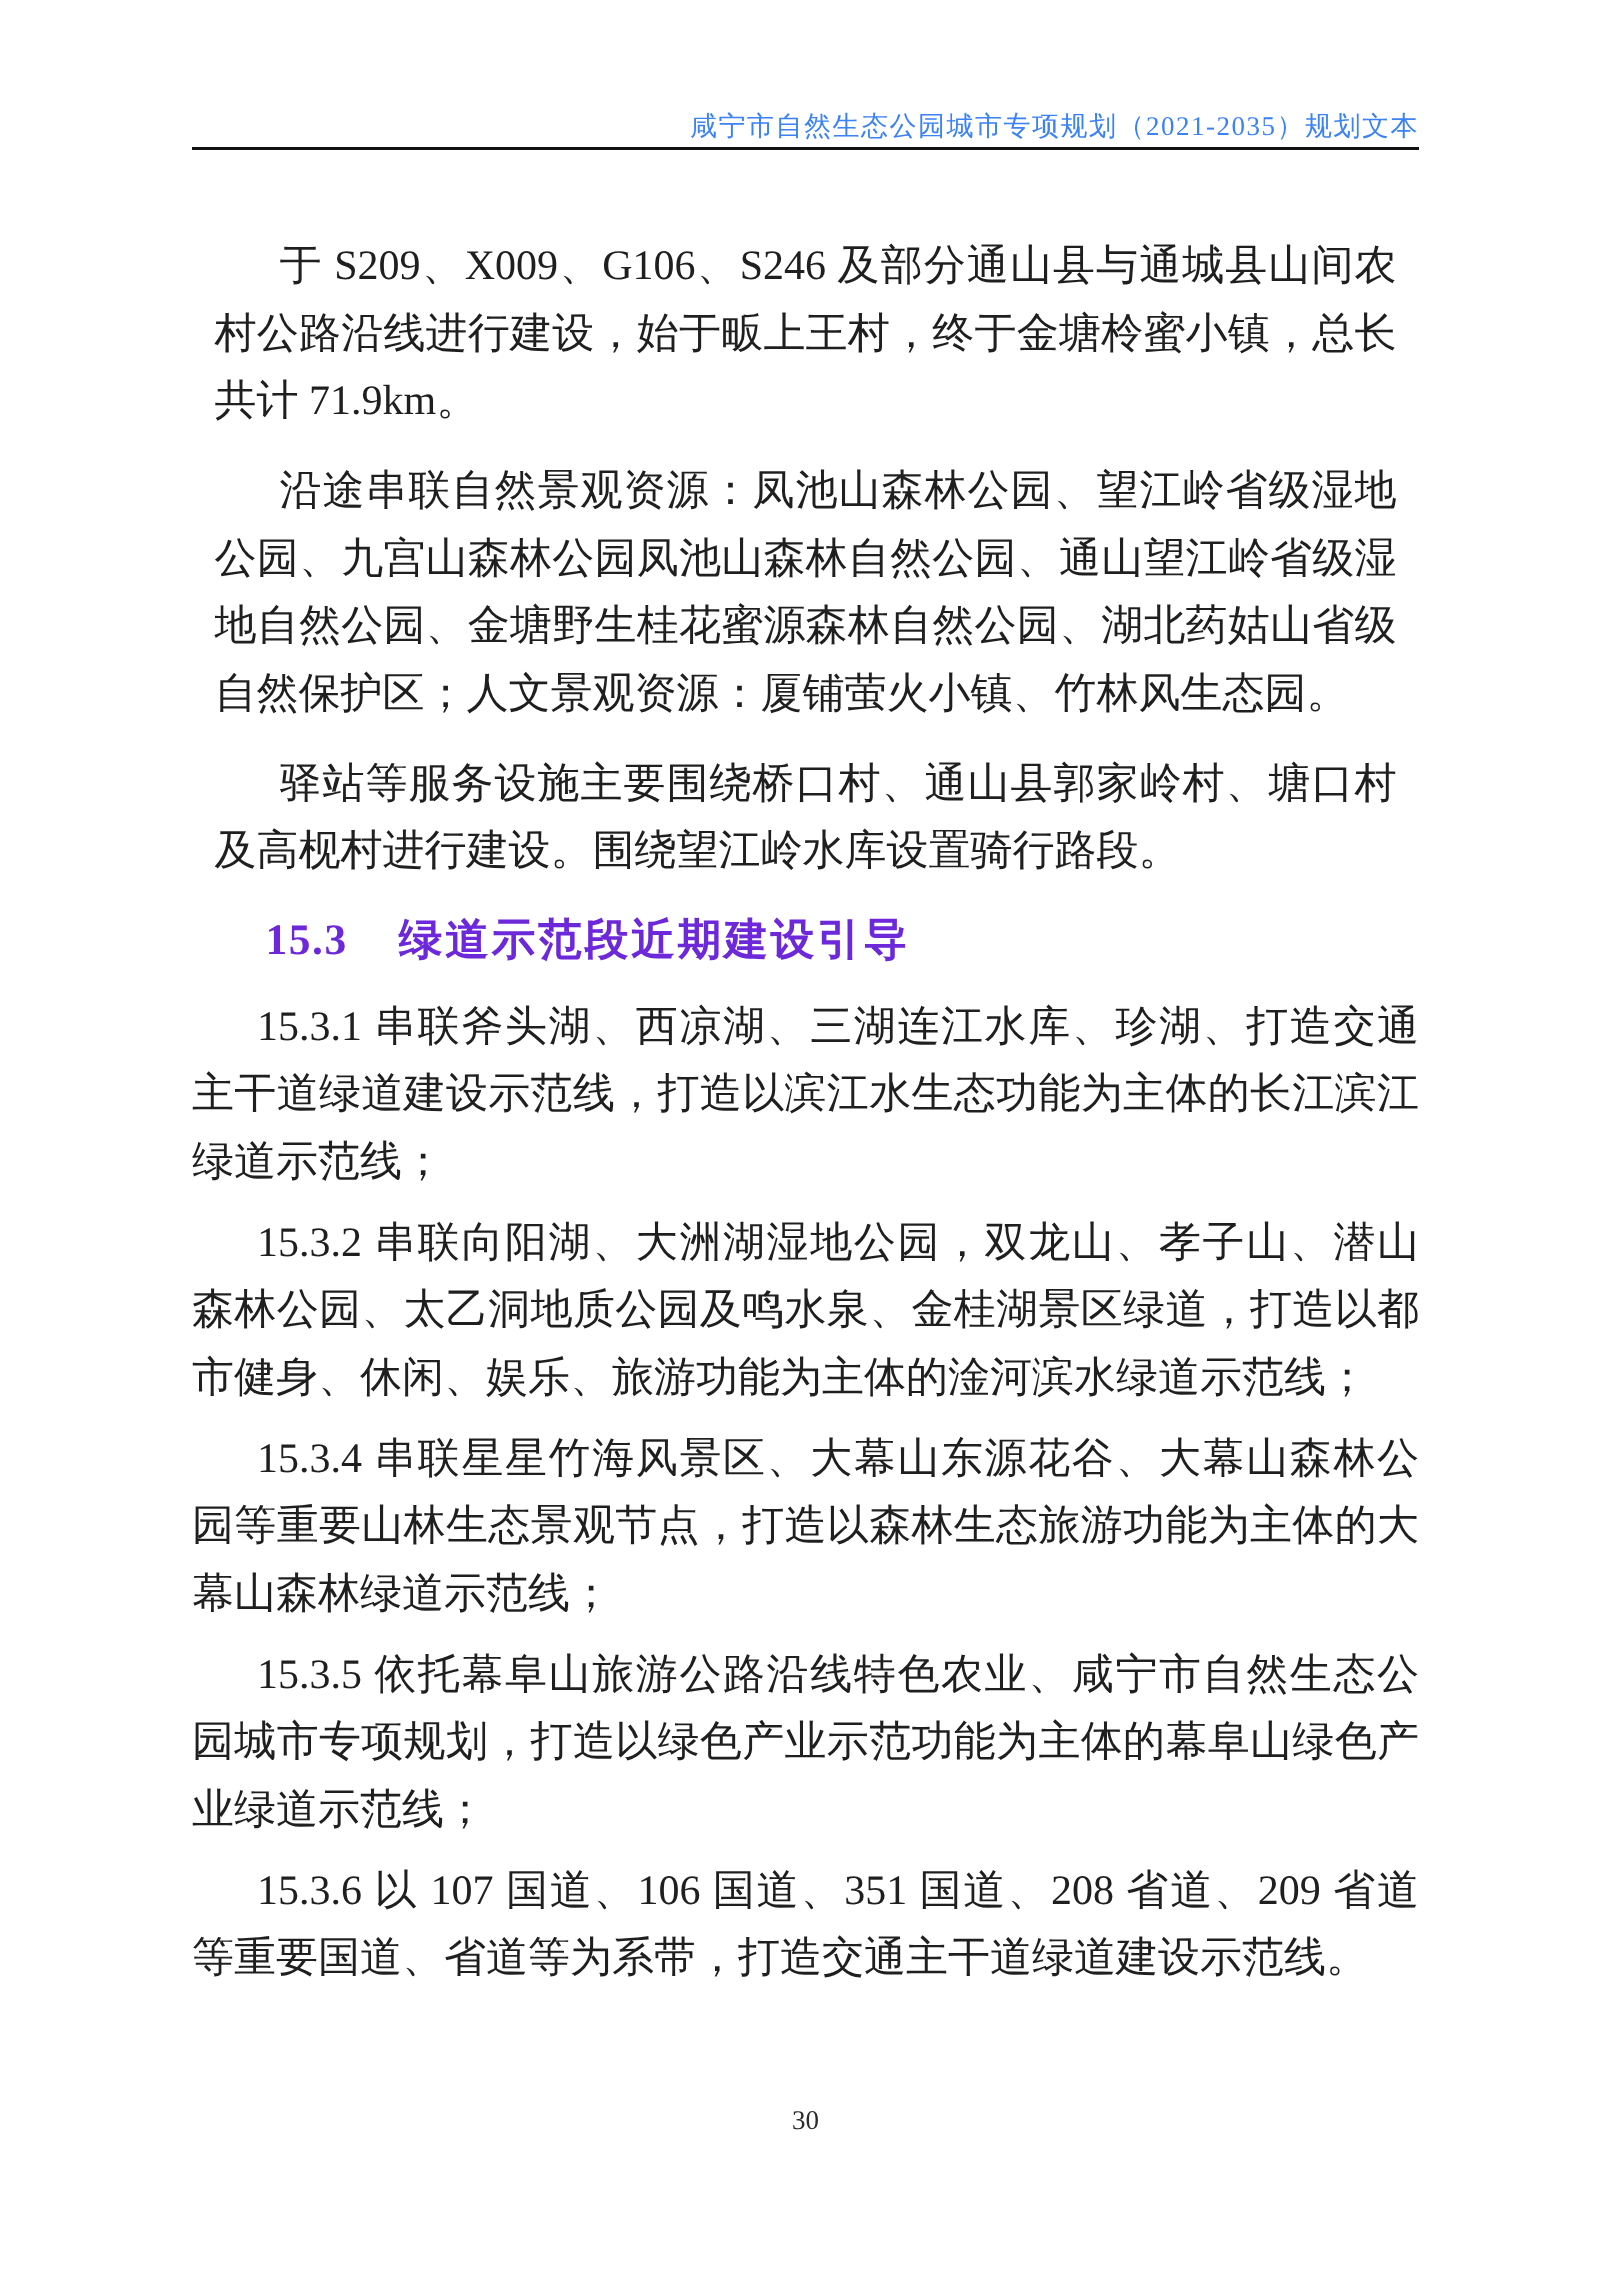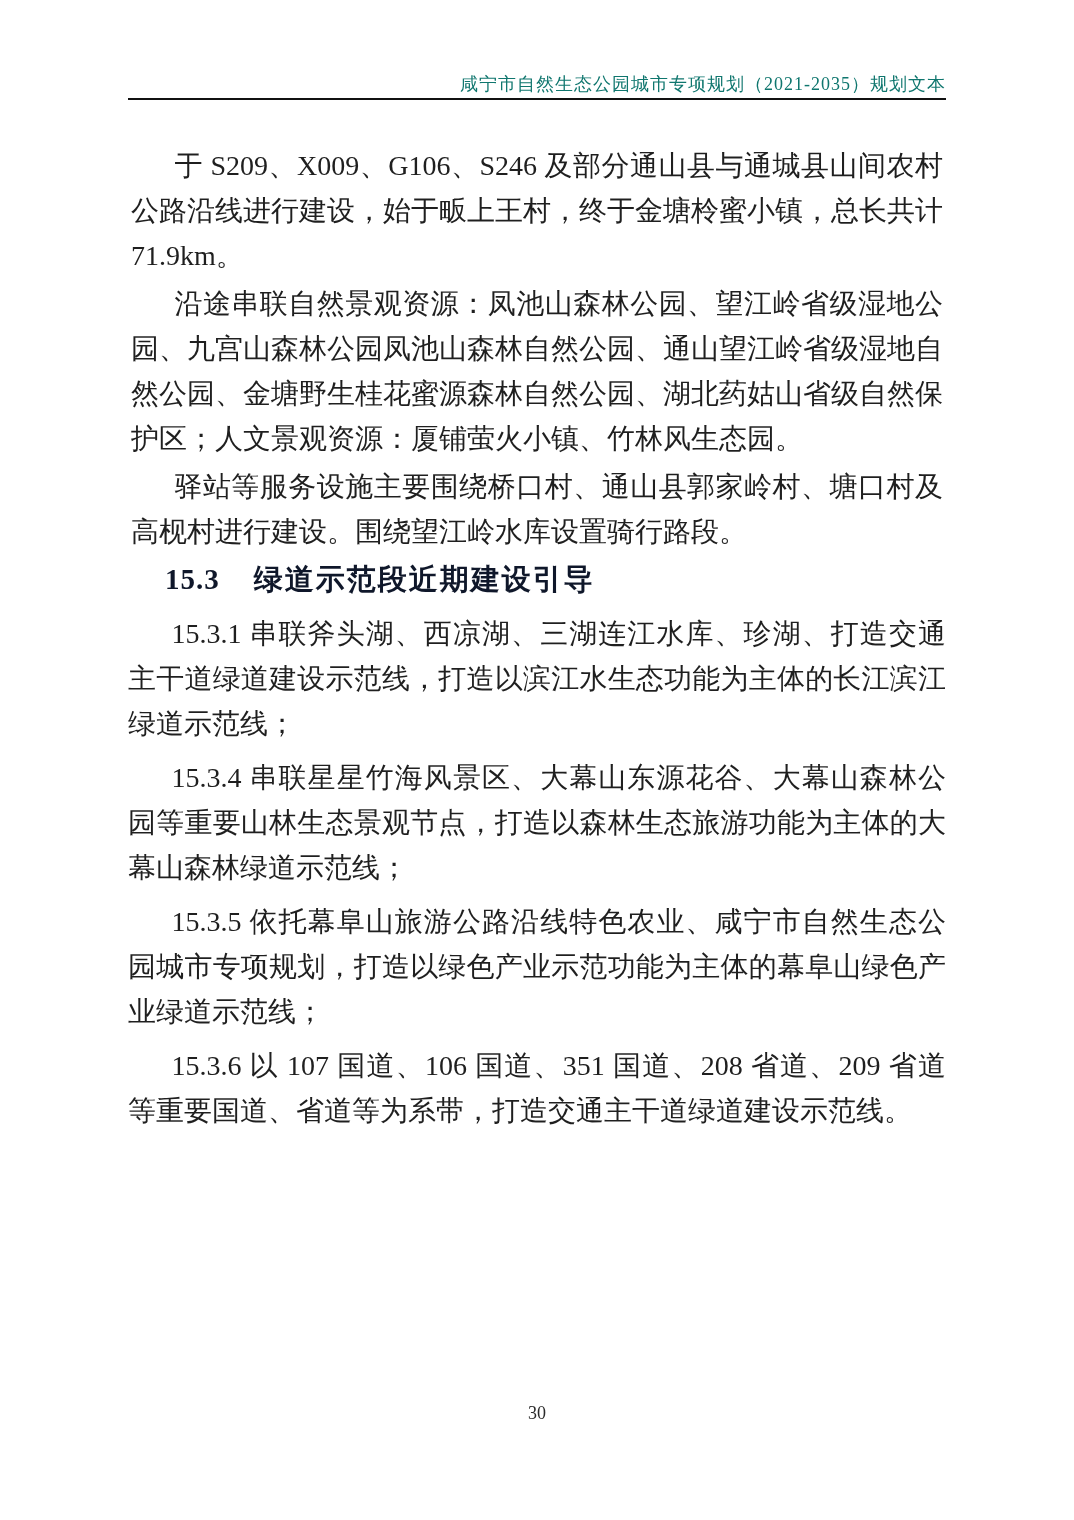--- a/index.html
+++ b/index.html
@@ -17,21 +17,21 @@
     overflow: hidden;
   }
   .page-header {
     position: absolute;
     top: 72px;
     left: 128px;
     width: 818px;
     text-align: right;
     font-size: 18px;
     letter-spacing: 1px;
-    color: #0f766e;
+    color: #3b82f6;
     white-space: nowrap;
   }
   .header-rule {
     position: absolute;
     top: 98px;
     left: 128px;
     width: 818px;
     height: 0;
     border-top: 2.5px solid #111111;
   }
@@ -40,31 +40,31 @@
     top: 140px;
     left: 128px;
     width: 818px;
     font-size: 28px;
     line-height: 45px;
     text-align: justify;
     text-justify: inter-ideograph;
     color: #1f1f1f;
   }
   .para {
-    margin: 3px;
+    margin: 15px;
     text-indent: 1.55em;
   }
   .section-heading {
-    margin: 0;
+    margin: 12px;
     padding-left: 37px;
     font-size: 29px;
     line-height: 45px;
     font-weight: bold;
     text-indent: 0;
-    color: #0f172a;
+    color: #6d28d9;
   }
   .section-heading .heading-number {
     font-family: "Liberation Serif", "DejaVu Serif", serif;
     margin-right: 34px;
     letter-spacing: 1px;
   }
   .section-heading .heading-title {
     font-family: "Liberation Sans", "DejaVu Sans", sans-serif;
     letter-spacing: 2px;
   }
@@ -100,20 +100,21 @@
 
     <p class="para">驿站等服务设施主要围绕桥口村、通山县郭家岭村、塘口村及高枧村进行建设。围绕望江岭水库设置骑行路段。</p>
 
     <h2 class="section-heading">
       <span class="heading-number">15.3</span><span class="heading-title">绿道示范段近期建设引导</span>
     </h2>
 
 
     <p class="numbered-item">15.3.1 串联斧头湖、西凉湖、三湖连江水库、珍湖、打造交通主干道绿道建设示范线，打造以滨江水生态功能为主体的长江滨江绿道示范线；</p>
 
+    <p class="numbered-item">15.3.2 串联向阳湖、大洲湖湿地公园，双龙山、孝子山、潜山森林公园、太乙洞地质公园及鸣水泉、金桂湖景区绿道，打造以都市健身、休闲、娱乐、旅游功能为主体的淦河滨水绿道示范线；</p>
 
 
     <p class="numbered-item">15.3.4 串联星星竹海风景区、大幕山东源花谷、大幕山森林公园等重要山林生态景观节点，打造以森林生态旅游功能为主体的大幕山森林绿道示范线；</p>
 
     <p class="numbered-item">15.3.5 依托幕阜山旅游公路沿线特色农业、咸宁市自然生态公园城市专项规划，打造以绿色产业示范功能为主体的幕阜山绿色产业绿道示范线；</p>
 
     <p class="numbered-item">15.3.6 以 107 国道、106 国道、351 国道、208 省道、209 省道等重要国道、省道等为系带，打造交通主干道绿道建设示范线。</p>
 
   </div>
 

